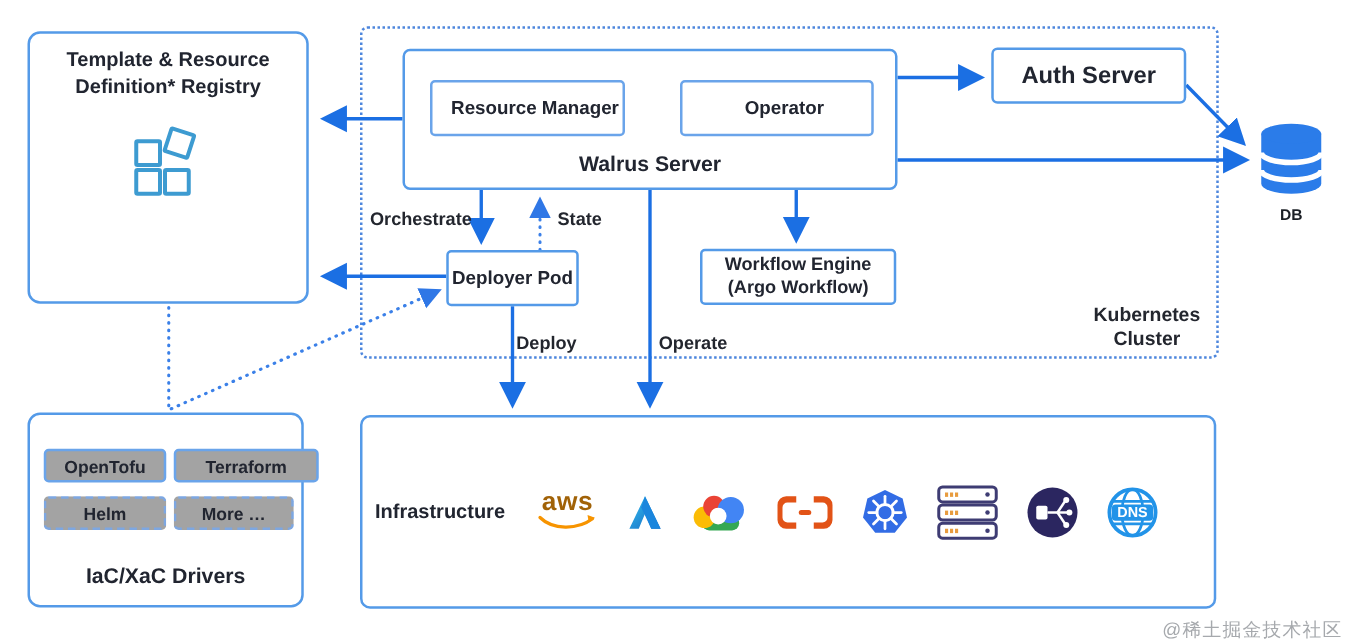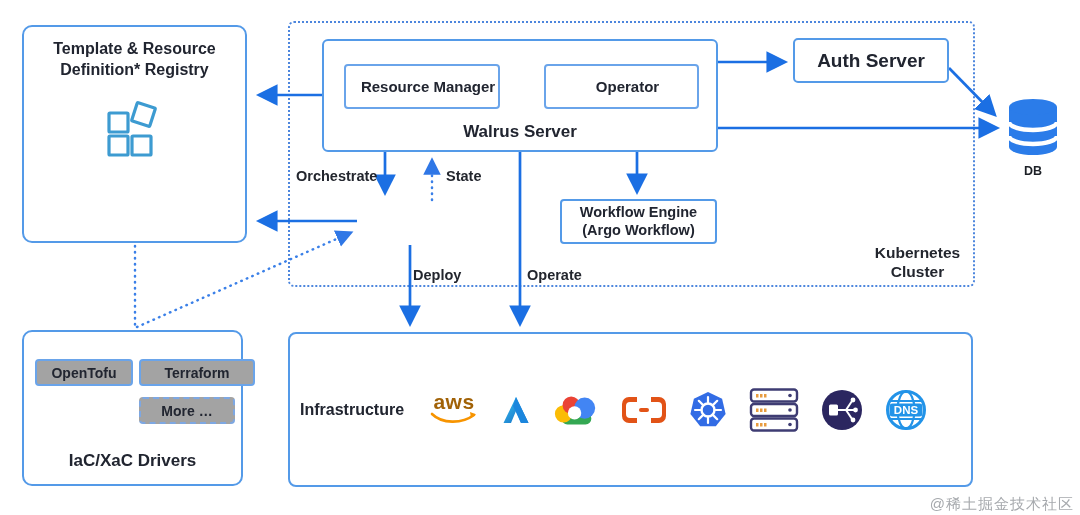--- a/index.html
+++ b/index.html
@@ -107,20 +107,21 @@
   <div class="box walrus">
     <div class="inner rm ctr">Resource Manager</div>
     <div class="inner op ctr">Operator</div>
     <div class="walrus-label">Walrus Server</div>
   </div>
 
   <div class="box auth ctr">Auth Server</div>
 
   <div class="lbl cluster-label">Kubernetes Cluster</div>
 
+  <div class="box pod ctr">Deployer Pod</div>
 
   <div class="box wfe ctr">
     <div>
       <div>Workflow Engine</div>
       <div>(Argo Workflow)</div>
     </div>
   </div>
 
   <div class="lbl edge e-orchestrate">Orchestrate</div>
   <div class="lbl edge e-state">State</div>
@@ -133,20 +134,21 @@
       <ellipse cx="27" cy="10" rx="24" ry="8" fill="#2b7ce9"></ellipse>
       <path d="M3,25 a24,8 0 0 0 48,0" stroke="#fff" stroke-width="4.5" fill="none"></path>
       <path d="M3,39 a24,8 0 0 0 48,0" stroke="#fff" stroke-width="4.5" fill="none"></path>
     </svg>
     <div class="db-label">DB</div>
   </div>
 
   <div class="box iac">
     <div class="drv solid d1 ctr">OpenTofu</div>
     <div class="drv solid d2 ctr">Terraform</div>
+    <div class="drv dash d3 ctr">Helm</div>
     <div class="drv dash d4 ctr">More …</div>
     <div class="iac-title">IaC/XaC Drivers</div>
   </div>
 
   <div class="box infra">
     <div class="infra-label">Infrastructure</div>
 
     <div class="provider aws-box">
       <span class="aws-text">aws</span>
       <svg width="50" height="14" viewBox="0 0 50 14">

